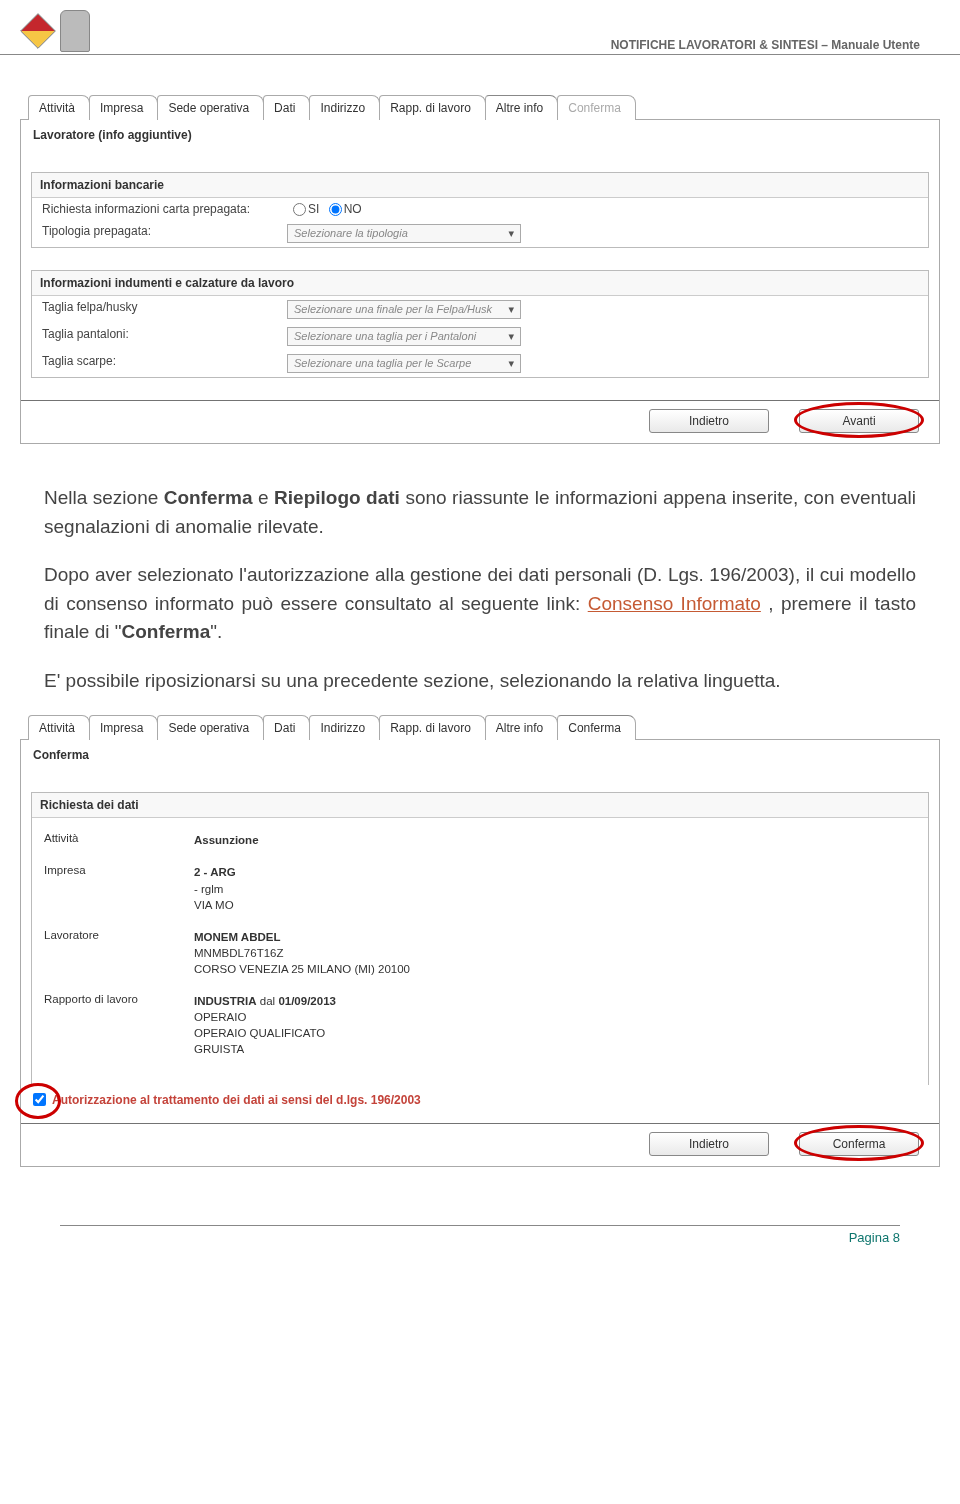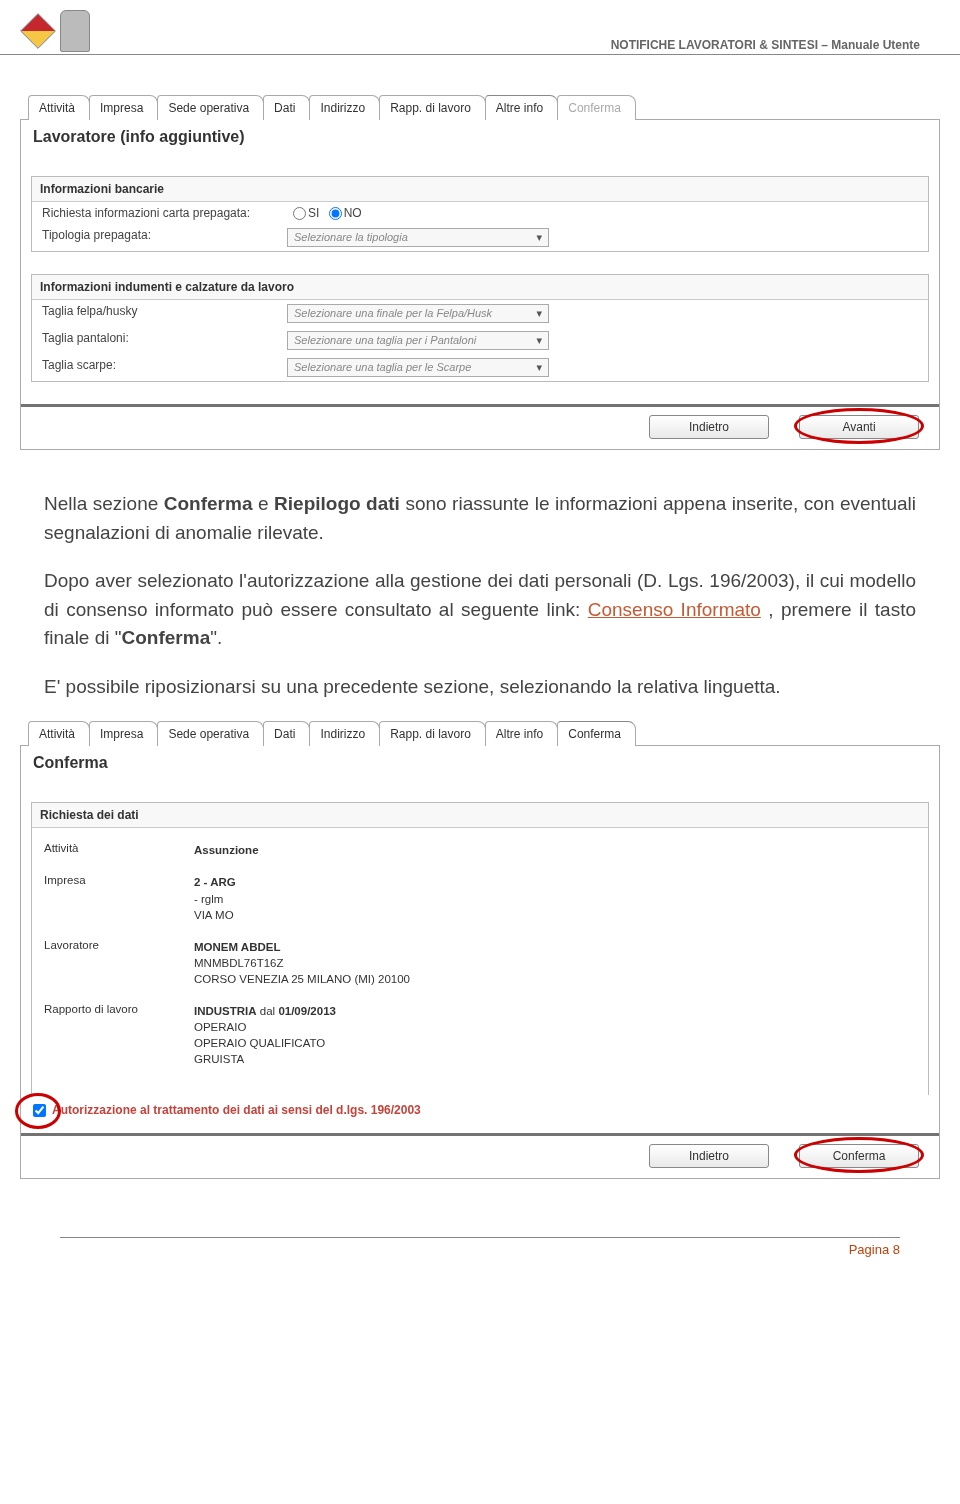--- a/index.html
+++ b/index.html
@@ -58,21 +58,21 @@
     margin-right: -1px;
     margin-bottom: -1px;
     border-radius: 4px 8px 0 0;
     color: #333;
     cursor: pointer;
     position: relative;
   }
   .tab.inactive { color: #aaa; }
   .tab.active { font-weight: normal; border-top: 1px solid #888; }
   .panel { border: 1px solid #aaa; border-top: none; padding: 0; }
-  .section-title { font-size: 16px; font-weight: bold; padding: 8px 12px; }
+  .section-title { font-size: 12px; font-weight: bold; padding: 8px 12px; }
   .group-box {
     margin: 22px 10px;
     border: 1px solid #bbb;
   }
   .group-title {
     font-size: 12px;
     font-weight: bold;
     padding: 5px 8px;
     background: #f8f8f8;
     border-bottom: 1px solid #ccc;
@@ -85,32 +85,32 @@
     color: #444;
   }
   .form-label { width: 245px; }
   .radio-group input { margin: 0 2px 0 6px; vertical-align: middle; }
   .select-mock {
     border: 1px solid #aaa;
     background: #f7f7f7;
     color: #888;
     font-style: italic;
     padding: 2px 6px;
-    width: 262px;
+    width: 234px;
     display: flex;
     justify-content: space-between;
     font-size: 11px;
   }
   .select-mock .caret { font-style: normal; color: #555; }
   .btn-row {
     display: flex;
     justify-content: flex-end;
     padding: 8px 20px 10px;
     gap: 30px;
-    border-top: 3px solid #737373;
+    border-top: 1px solid #737373;
     margin-top: 8px;
   }
   .btn {
     min-width: 120px;
     text-align: center;
     padding: 4px 10px;
     border: 1px solid #888;
     background: linear-gradient(#fff, #e9e9e9);
     border-radius: 3px;
     font-size: 12px;
@@ -128,21 +128,21 @@
     left: -6px;
     pointer-events: none;
   }
   .summary-grid { padding: 6px 12px 20px; font-size: 11.5px; }
   .sr-row { display: flex; padding: 8px 0; }
   .sr-label { width: 150px; }
   .sr-value { line-height: 1.4; }
   .sr-value .b { font-weight: bold; }
   .auth-row {
     display: flex;
-    align-items: center;
+    align-items: flex-start;
     padding: 8px 12px;
     gap: 6px;
     position: relative;
   }
   .auth-row .txt { color: #c4433a; font-size: 12px; font-weight: bold; }
   .auth-ellipse {
     position: absolute;
     border: 3px solid #c00;
     border-radius: 50%;
     width: 46px;
@@ -159,21 +159,21 @@
     margin: 40px 44px 20px 44px;
     text-align: justify;
   }
   .body-text a { color: #c55a34; text-decoration: underline; }
   .pagefoot {
     position: absolute;
     bottom: 14px;
     right: 60px;
     font-family: "Century Gothic", Arial, sans-serif;
     font-size: 13px;
-    color: #c2410c;
+    color: #0f766e;
     border-top: 1px solid #888;
     padding-top: 4px;
     width: 840px;
     text-align: right;
   }
 </style>
 </head>
 <body>
 
 <div class="page-header">

